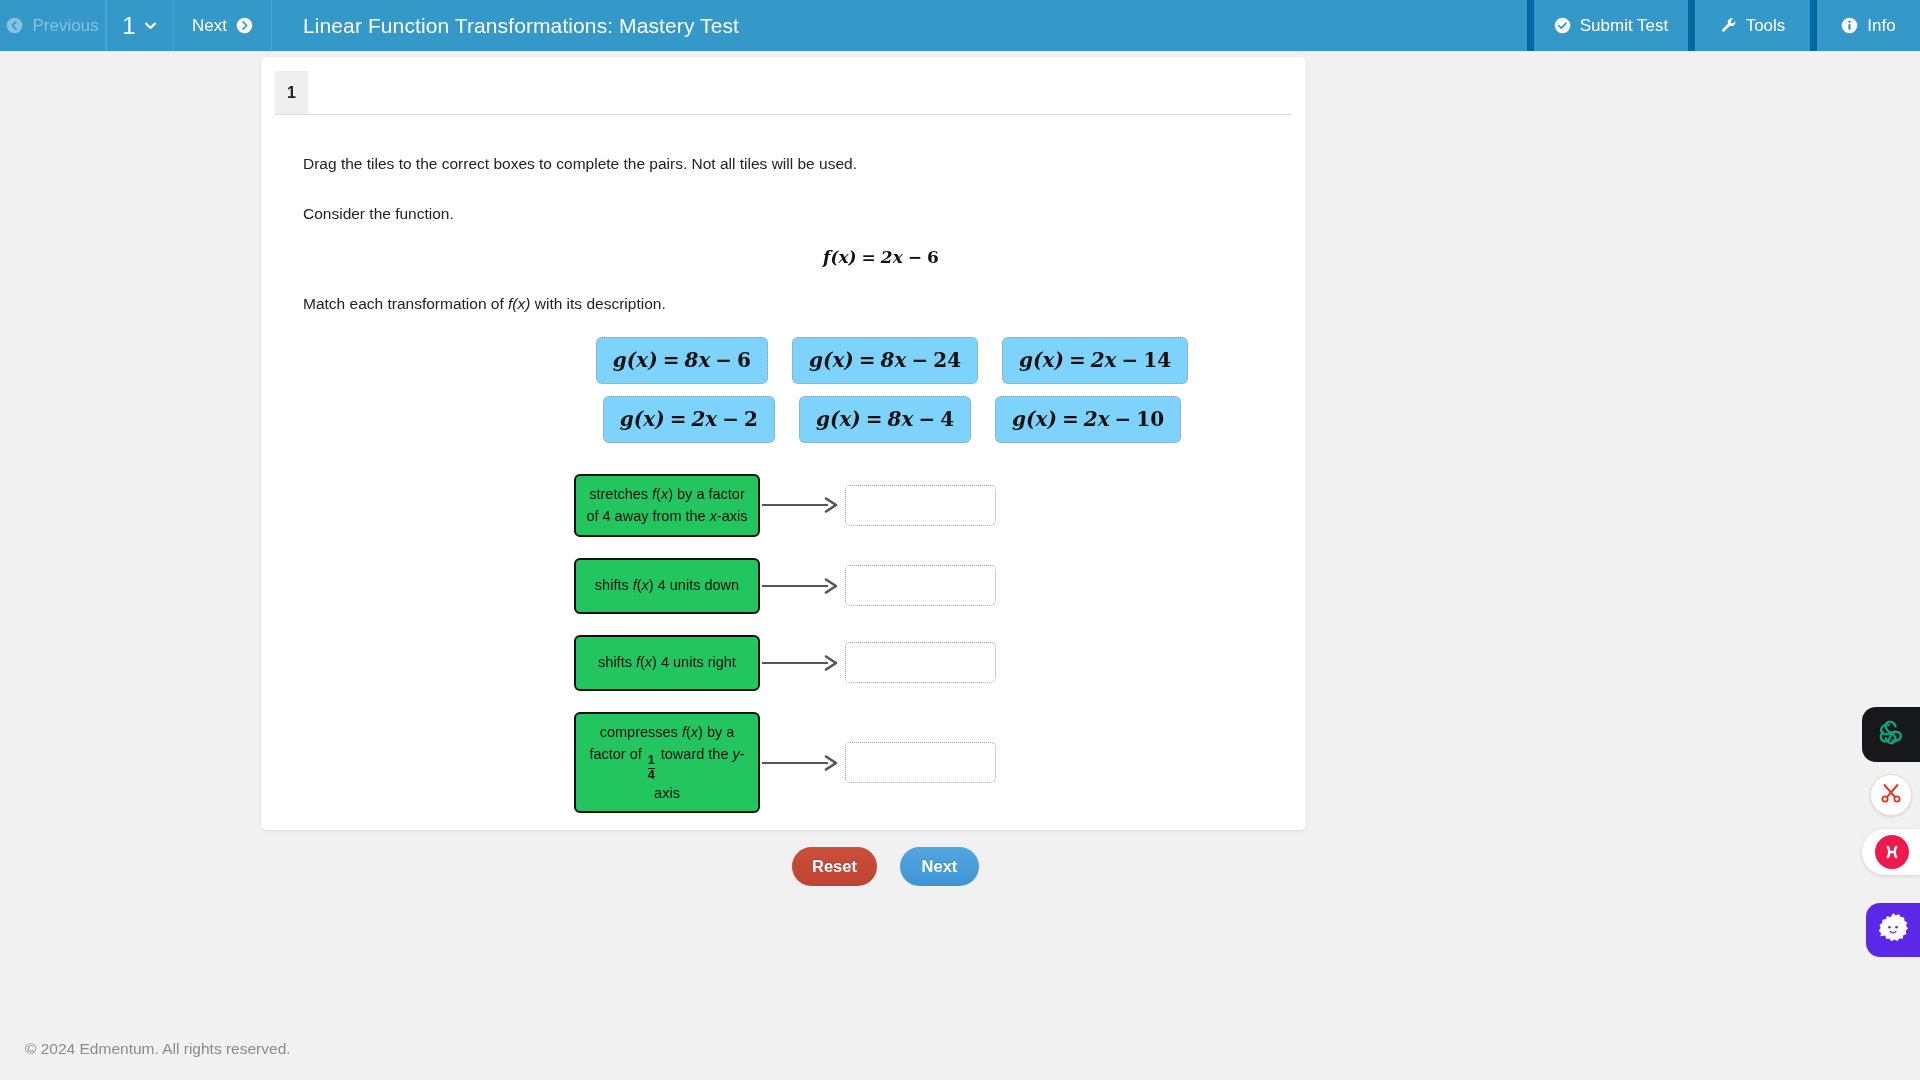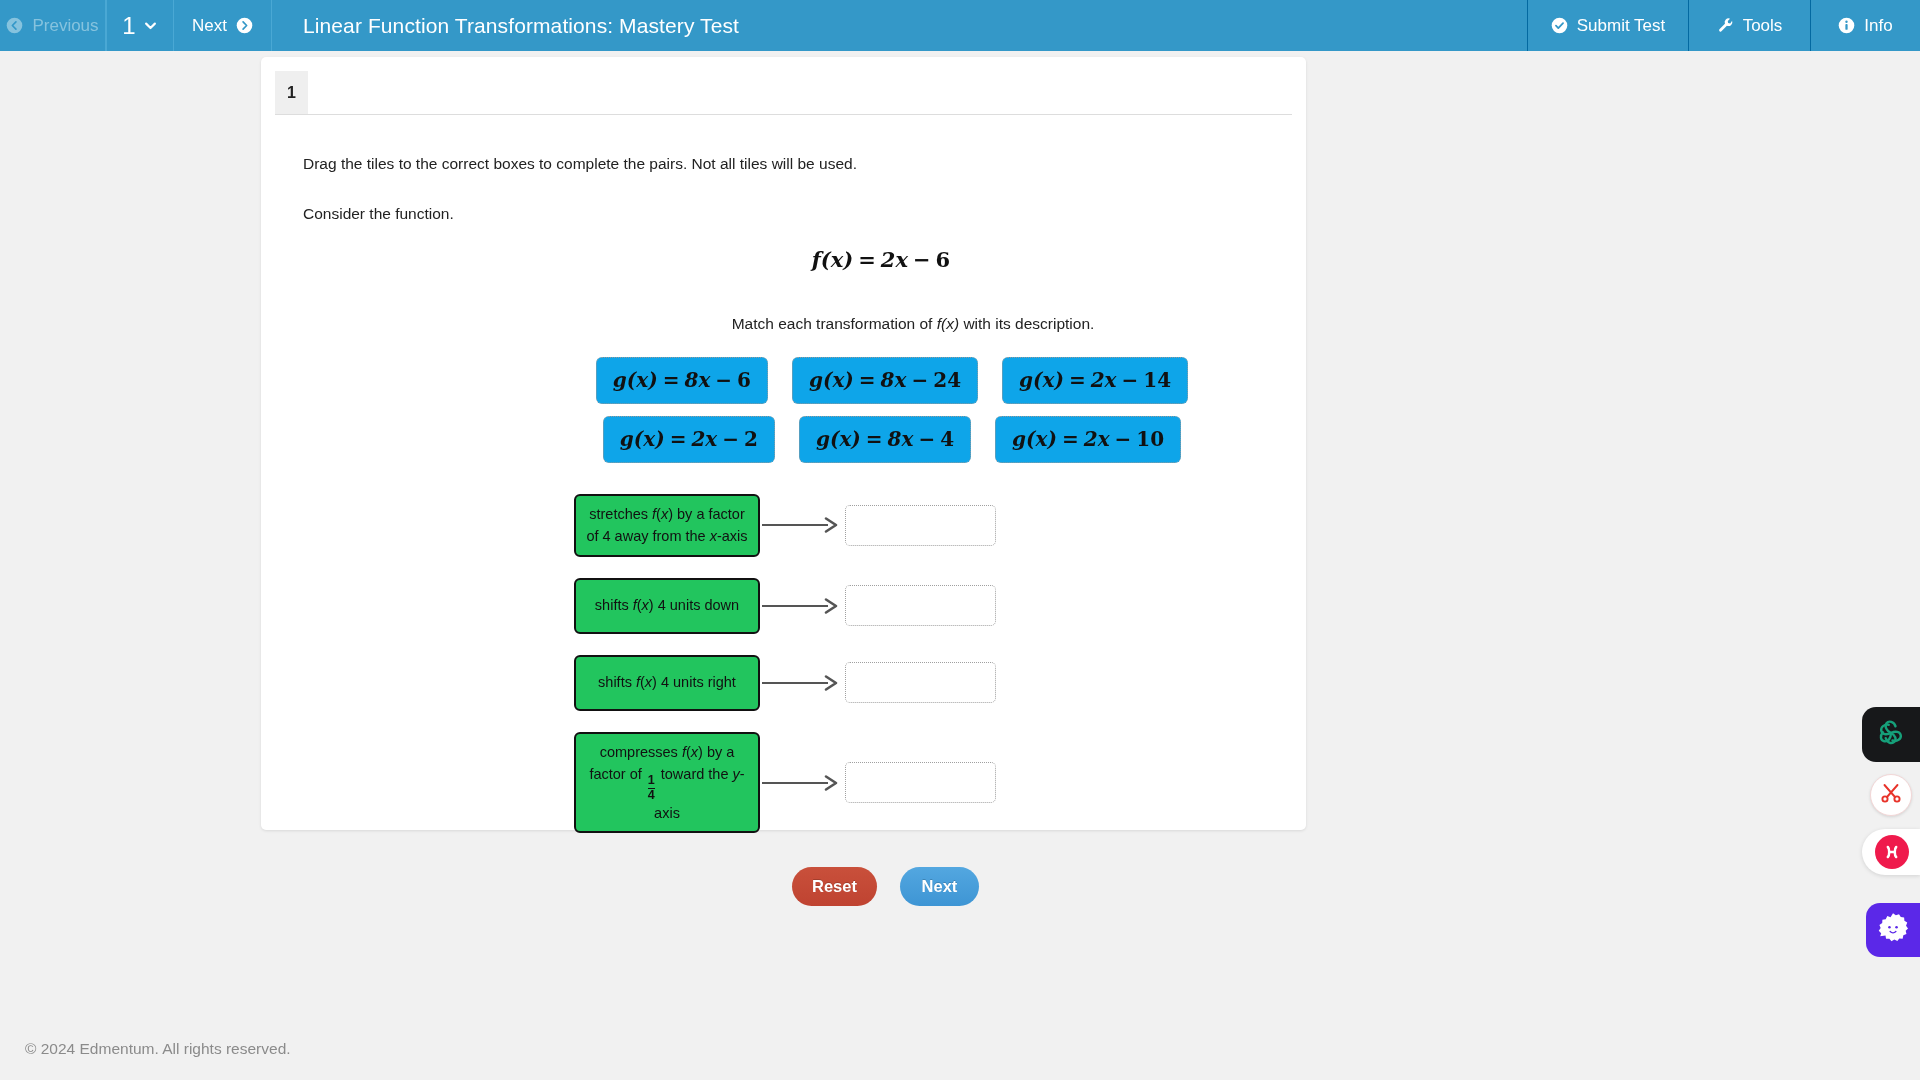--- a/index.html
+++ b/index.html
@@ -36,21 +36,21 @@
   }
   .hdr-next { width: 98px; }
   .hdr-title {
     flex: 1;
     display: flex; align-items: center;
     padding-left: 31px;
     font-size: 21px;
     letter-spacing: .1px;
   }
   .hdr-right { display: flex; align-items: stretch; }
-  .hdr-right .hdr-btn { border-right: none; border-left: 1px solid #0369a1; }
+  .hdr-right .hdr-btn { border-right: none; border-left: 7px solid #0369a1; }
   .hdr-submit { width: 161px; }
   .hdr-tools { width: 122px; }
   .hdr-info { width: 110px; }
   .icon-svg { display: block; }
 
   
   .card {
     position: absolute;
     left: 261px; top: 57px;
     width: 1045px; height: 773px;
@@ -73,27 +73,27 @@
   .qbody { position: absolute; left: 0; top: 72px; width: 1262px; }
 
   .prompt {
     margin-left: 42px;
     font-size: 15.5px;
     color: #222222;
     line-height: 1.35;
   }
   .prompt.p1 { margin-top: 25px; }
   .prompt.p2 { margin-top: 29px; }
-  .prompt.p3 { margin-top: 42px; text-align: center; }
+  .prompt.p3 { margin-top: 27px; }
 
   .math {
     font-family: "DejaVu Serif", serif;
     font-weight: bold;
     font-style: italic;
-    font-size: 21px;
+    font-size: 17px;
     color: #111;
   }
   .math .op { font-style: normal; padding: 0 5px; }
   .math .num { font-style: normal; }
 
   .fx-display {
     margin-top: 22px;
     text-align: center;
     padding-right: 22px;
   }
@@ -103,21 +103,21 @@
     margin-top: 22px;
     display: flex;
     flex-direction: column;
     align-items: center;
     gap: 12px;
   }
   .tile-row { display: flex; gap: 24px; }
   .tile {
     border: 1px dotted #9a9a9a;
     border-radius: 6px;
-    background: #0ea5e9;
+    background: #7dd3fc;
     height: 47px;
     display: flex; align-items: center; justify-content: center;
     padding: 0 16px;
     min-width: 150px;
     cursor: move;
   }
   .tile .math { font-size: 20px; }
 
   
   .matchlist {

